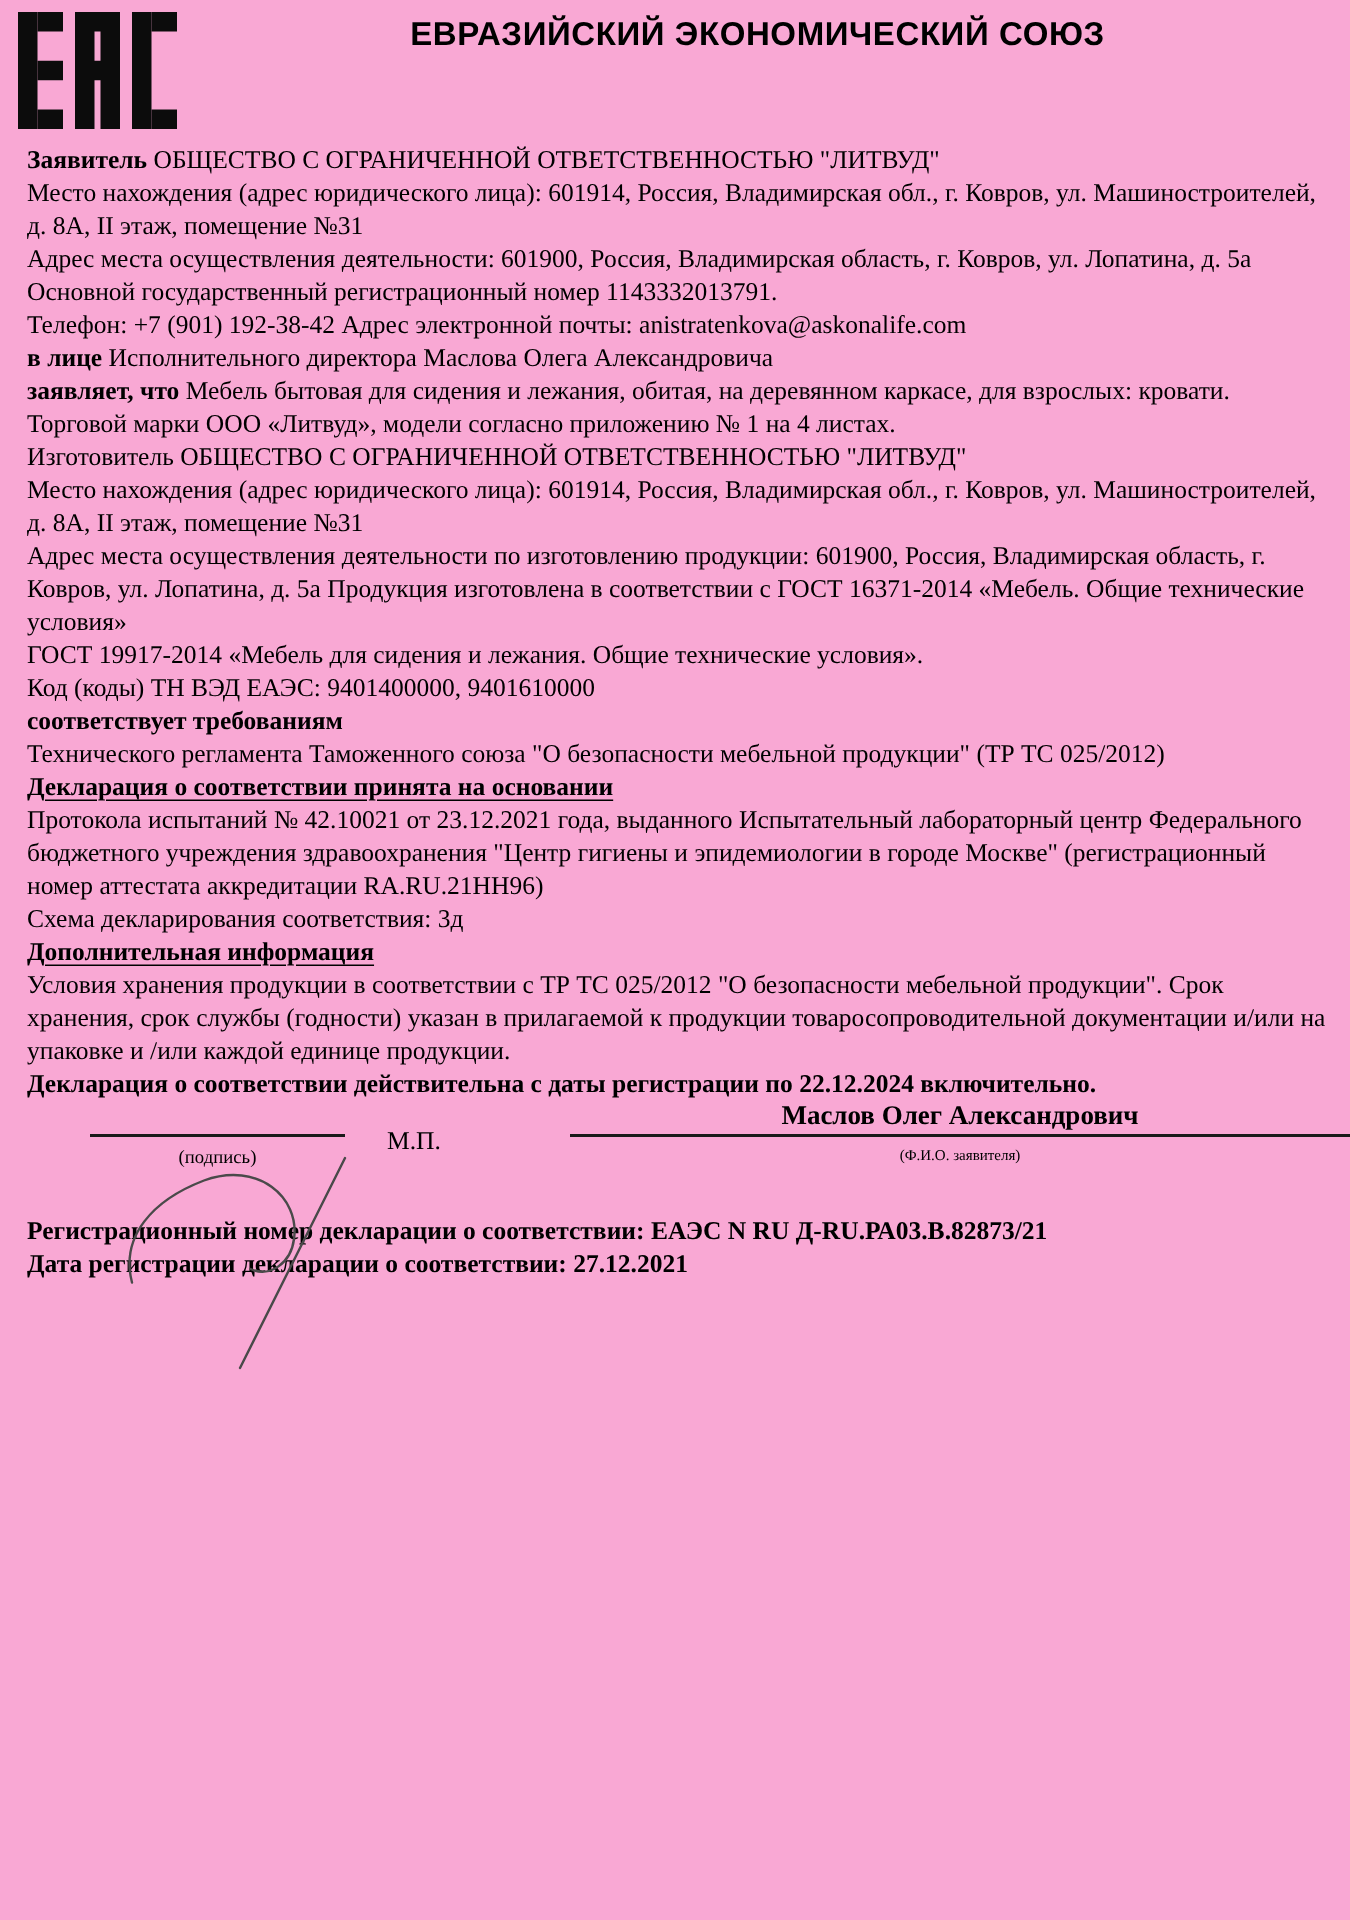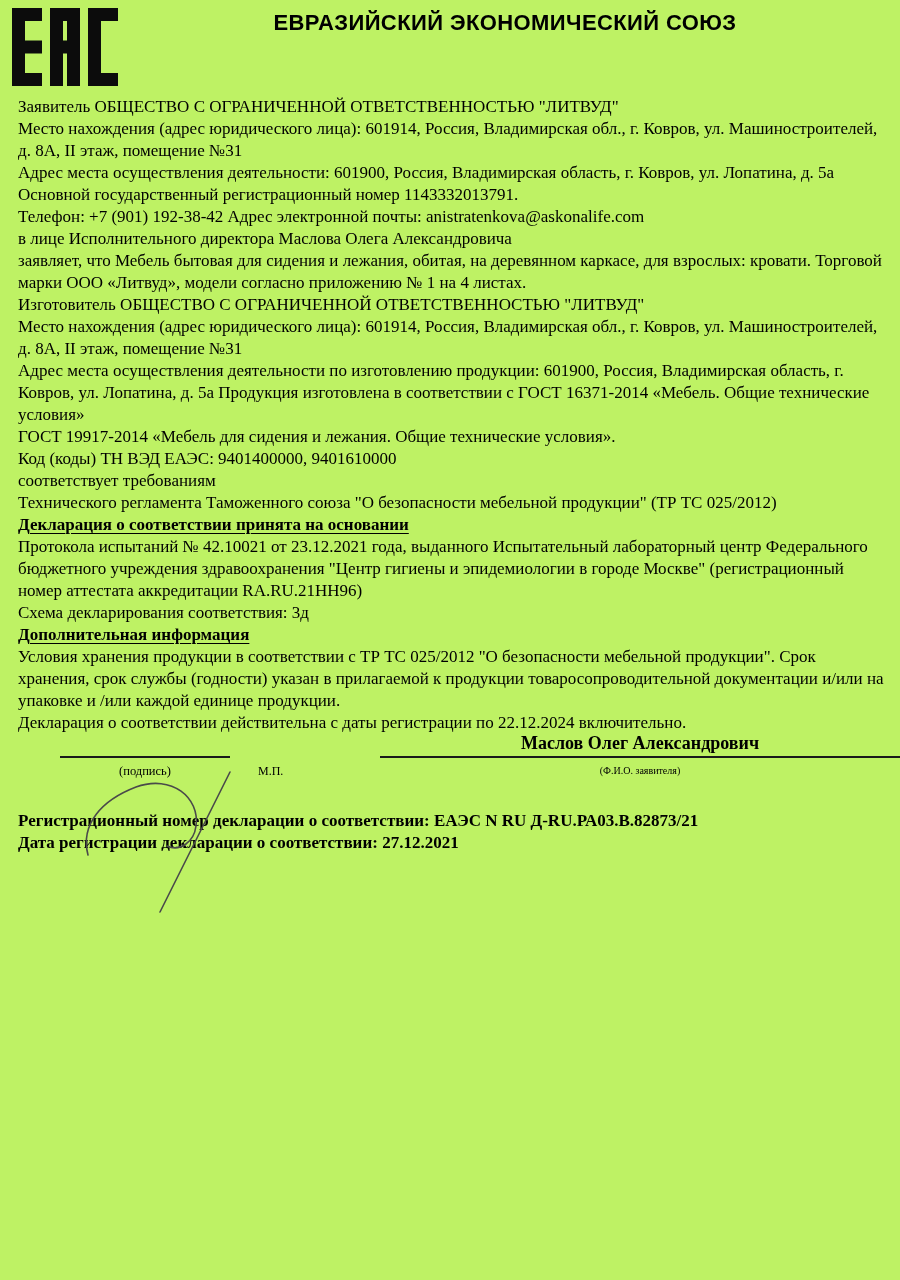--- a/index.html
+++ b/index.html
@@ -1,21 +1,21 @@
 <!DOCTYPE html>
 <html><head>
 <meta charset="utf-8">
 <style>
   * { box-sizing: border-box; }
   html, body { margin: 0; padding: 0; background: #ffffff; }
   .page {
     position: relative;
     width: 900px;
     height: 1280px;
-    background: #bef264;
+    background: #f9a8d4;
     color: #000000;
     font-family: "Liberation Serif", serif;
     overflow: hidden;
   }
   
   .header { position: relative; height: 96px; }
   .eac-logo { position: absolute; left: 12px; top: 8px; }
   .titles {
     position: absolute; left: 130px; right: 20px; top: 10px;
     text-align: center;
@@ -25,41 +25,41 @@
     line-height: 25px;
     letter-spacing: 0.4px;
   }
   
   .main {
     padding: 0 14px 0 18px;
     font-size: 17px;
     line-height: 22px;
   }
   .main p { margin: 0; }
-  .b { font-weight: normal; }
+  .b { font-weight: bold; }
   .hd-underline { font-weight: bold; text-decoration: underline; text-underline-offset: 3px; text-decoration-thickness: 1px; }
   .mt-first { margin-top: 8px; }
   .mt-xs { margin-top: 4px; }
   .mt-sm { margin-top: 6px; }
   .mt-lg { margin-top: 18px; }
   
   .sig-section { position: relative; height: 76px; margin-top: 0; }
   .sig-name {
     position: absolute; left: 362px; width: 520px; top: -2px;
     text-align: center; font-size: 18px; font-weight: bold;
   }
   .sig-line-left {
     position: absolute; left: 42px; top: 22px; width: 170px;
     border-top: 2px solid #1a1a1a;
   }
   .sig-caption-left {
     position: absolute; left: 42px; top: 26px; width: 170px;
     text-align: center; font-size: 12.5px;
   }
-  .stamp { position: absolute; left: 240px; top: 26px; font-size: 12px; }
+  .stamp { position: absolute; left: 240px; top: 16px; font-size: 17px; }
   .sig-line-right {
     position: absolute; left: 362px; top: 22px; width: 520px;
     border-top: 2px solid #1a1a1a;
   }
   .sig-caption-right {
     position: absolute; left: 362px; top: 26px; width: 520px;
     text-align: center; font-size: 10px;
   }
   .scribble { position: absolute; left: 40px; top: 752px; pointer-events: none; }
   

